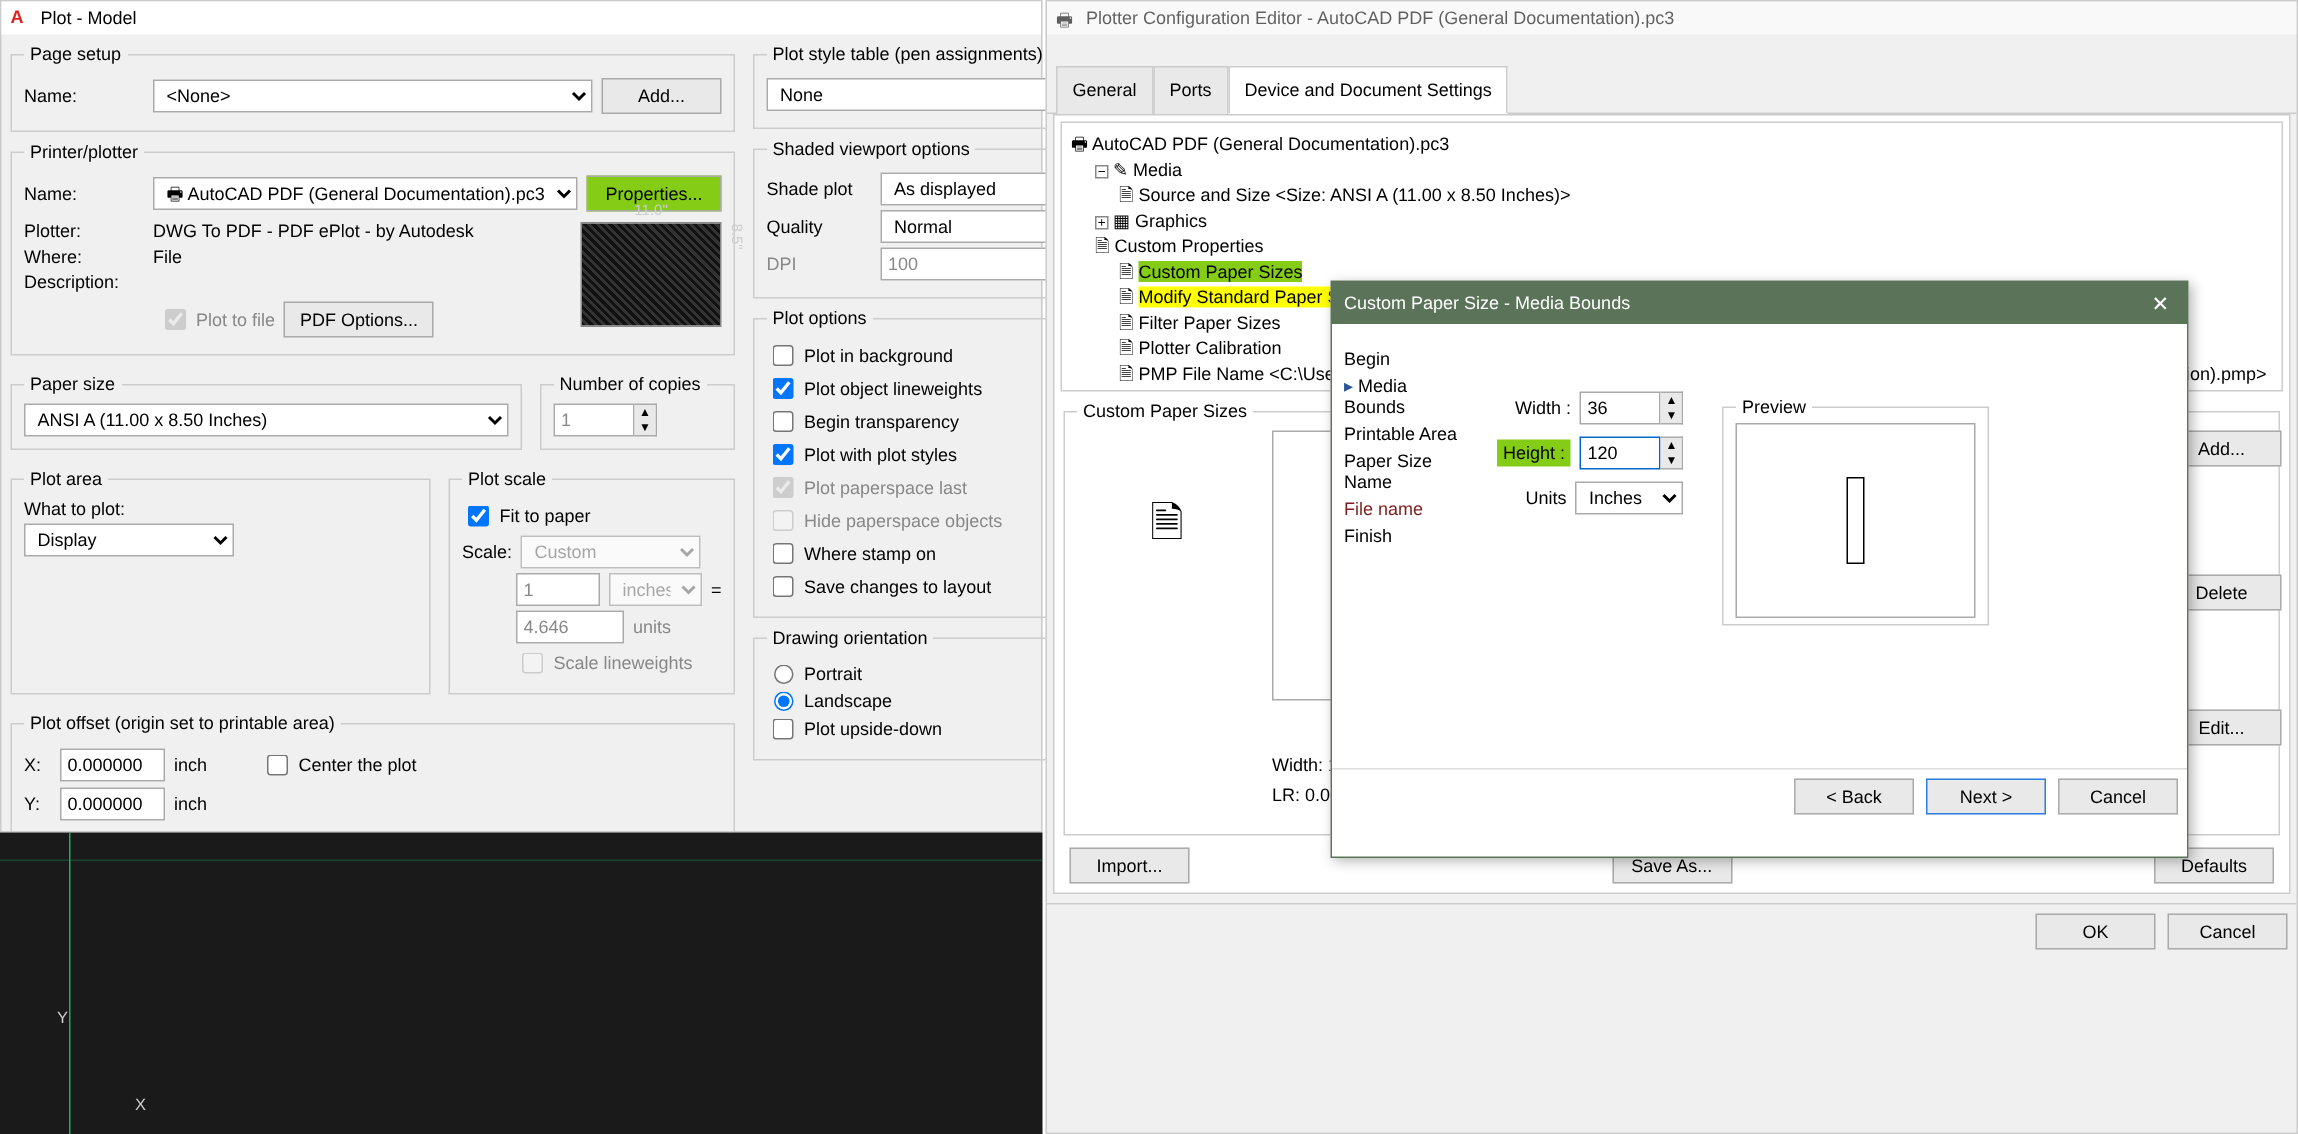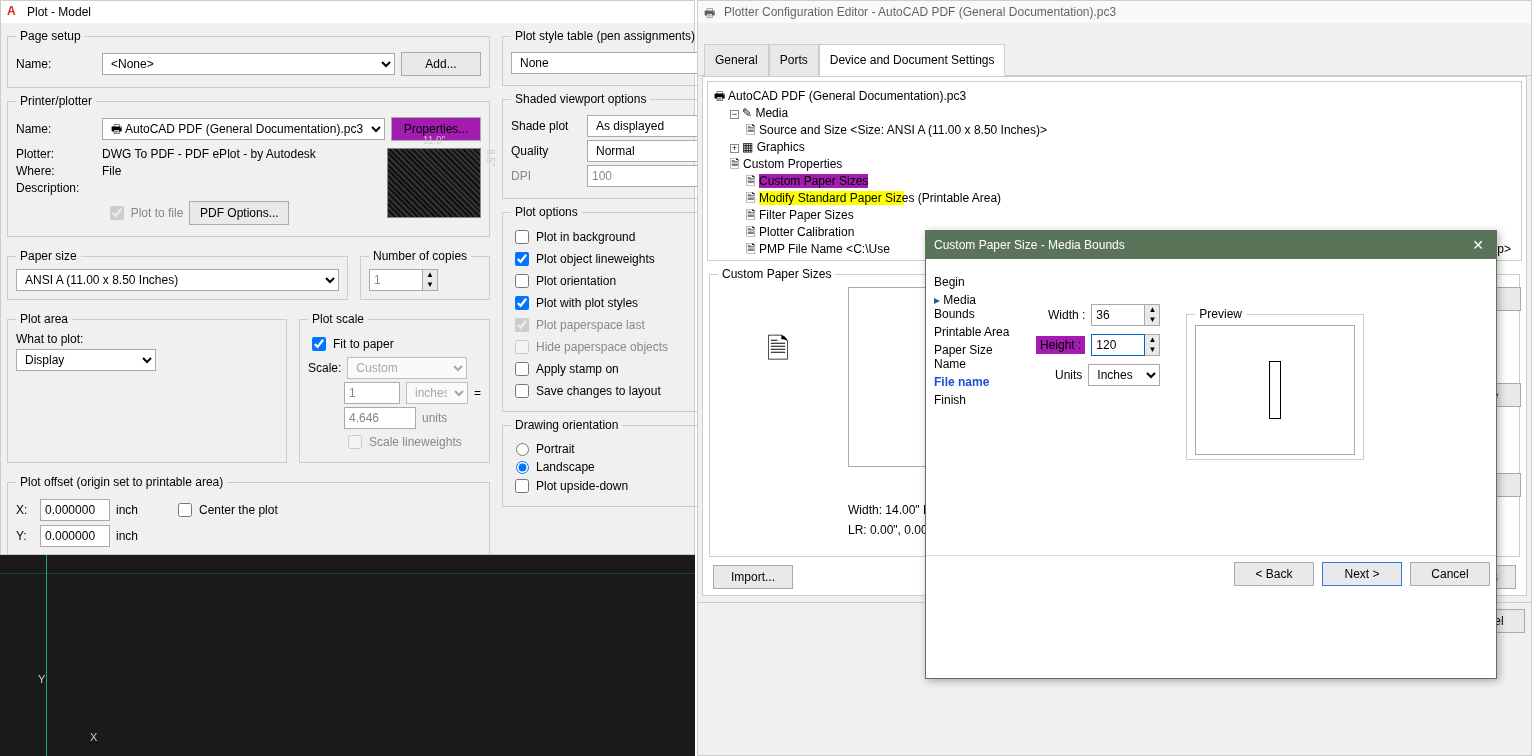--- a/index.html
+++ b/index.html
@@ -6,37 +6,37 @@
   body { margin: 0; background: #fff; width: 1532px; height: 756px; overflow: hidden; position: relative; }
   .win { position: absolute; background: #f0f0f0; border: 1px solid #ccc; }
   .titlebar { display: flex; align-items: center; padding: 3px 6px; font-size: 12px; background: #fff; }
   .titlebar .icon { width: 16px; height: 16px; margin-right: 4px; }
   fieldset { border: 1px solid #ccc; margin: 6px; padding: 6px 8px 8px 8px; }
   legend { padding: 0 4px; color: #000; }
   .row { display: flex; align-items: center; margin: 3px 0; gap: 6px; }
   label.lbl { min-width: 80px; }
   select, input[type=text], input.num { border: 1px solid #aaa; background: #fff; height: 22px; padding: 0 4px; }
   .btn { border: 1px solid #aaa; background: #e9e9e9; height: 24px; min-width: 80px; text-align: center; display: inline-flex; align-items: center; justify-content: center; cursor: default; }
-  .hl { background: #a21caf; }
+  .hl { background: #84cc16; }
   .disabled-text { color: #888; }
   .cb { display: flex; align-items: center; gap: 4px; margin: 2px 0; }
   .cb input { width: 14px; height: 14px; }
   .tabbar { display: flex; border-bottom: 1px solid #ccc; padding-left: 6px; gap: 0; }
   .tab { padding: 8px 10px; border: 1px solid #ccc; border-bottom: none; background: #e9e9e9; position: relative; top: 1px; margin-top: 16px; }
   .tab.active { background: #fff; border-bottom: 1px solid #fff; }
   .tree { padding: 6px; line-height: 17px; background: #fff; border: 1px solid #ccc; margin: 4px; height: 180px; overflow: hidden; }
   .tree .node { white-space: nowrap; }
   .tree .i1 { padding-left: 16px; } .tree .i2 { padding-left: 32px; }
   .pm { display:inline-block; width:9px; height:9px; border:1px solid #888; text-align:center; line-height:7px; font-size:9px; margin-right:3px; cursor:default;}
   .wizard { position: absolute; background: #fff; border: 1px solid #5a7359; box-shadow: 2px 2px 8px rgba(0,0,0,0.3); }
   .wizard .wtitle { background: #5a7359; color: #fff; padding: 6px 8px; display:flex; justify-content:space-between; align-items:center;}
   .steplist { width: 100px; padding: 12px 8px; }
   .step { margin: 4px 0; }
   .step.current::before { content: "▸ "; color: #2b579a; }
-  .step.disabled { color: #1d4ed8; font-weight: bold; }
+  .step.disabled { color: #7f1d1d; }
   .radio { display:flex; align-items:flex-end; gap:4px; margin:2px 0;}
   .darkcanvas { position:absolute; left:0; top:555px; width:695px; height:201px; background:#1a1a1a; }
   .darkcanvas .axis-y { position:absolute; left:46px; top:0; bottom:0; width:1px; background:#2a6; }
   .darkcanvas .axis-x { position:absolute; left:0; right:0; top:18px; width:100%; height:1px; background:#2a6; opacity:0.3;}
   .darkcanvas .ylbl { position:absolute; left:38px; top:118px; color:#ccc; font-size:11px;}
   .darkcanvas .xlbl { position:absolute; left:90px; top:176px; color:#ccc; font-size:11px;}
   .preview-box { border:1px solid #aaa; background:#fff; width:160px; height:130px; display:flex; align-items:center; justify-content:center;}
   .paper-prev { width:12px; height:58px; border:1px solid #000; background:#fff;}
   .plotimg { width:94px; height:70px; background:repeating-linear-gradient(45deg,#111,#111 2px,#333 2px,#333 4px); border:1px solid #888; position:relative; margin-left:8px;}
   .plotimg .dim-top { position:absolute; top:-14px; left:0; right:0; text-align:center; color:#ccc; font-size:10px;}
@@ -202,37 +202,37 @@
         <label class="cb">
             <input type="checkbox" style="">
             <span>Plot in background</span>
           </label>
         <label class="cb">
             <input type="checkbox" checked="" style="">
             <span>Plot object lineweights</span>
           </label>
         <label class="cb">
             <input type="checkbox" style="">
-            <span>Plot orientation</span>
+            <span>Begin transparency</span>
           </label>
         <label class="cb">
             <input type="checkbox" checked="" style="">
             <span>Plot with plot styles</span>
           </label>
         <label class="cb disabled-text">
             <input type="checkbox" checked="" disabled="" style="">
             <span>Plot paperspace last</span>
           </label>
         <label class="cb disabled-text">
             <input type="checkbox" disabled="" style="">
             <span>Hide paperspace objects</span>
           </label>
         <label class="cb">
             <input type="checkbox" style="">
-            <span>Apply stamp on</span>
+            <span>Where stamp on</span>
           </label>
         <label class="cb">
             <input type="checkbox" style="">
             <span>Save changes to layout</span>
           </label>
       </fieldset>
 
       <fieldset>
         <legend>Drawing orientation</legend>
         <label class="radio">
@@ -323,21 +323,21 @@
       <div class="btn">Defaults</div>
     </div>
   </div>
 
   <div class="footer-btns" style="border-top:1px solid #ccc; margin-top:6px;">
     <div class="btn">OK</div>
     <div class="btn">Cancel</div>
   </div>
 </div>
 
-<div class="wizard" style="left:925px; top:187px; width:572px; height:449px;margin-top:43px;">
+<div class="wizard" style="left:887px; top:187px; width:572px; height:385px;">
   <div class="wtitle">
     <span>Custom Paper Size - Media Bounds</span>
     <span class="close-x">✕</span>
   </div>
   <div style="display:flex; height:296px;">
     <div class="steplist">
       <div class="step">Begin</div>
       <div class="step current">Media Bounds</div>
       <div class="step">Printable Area</div>
       <div class="step">Paper Size Name</div>

